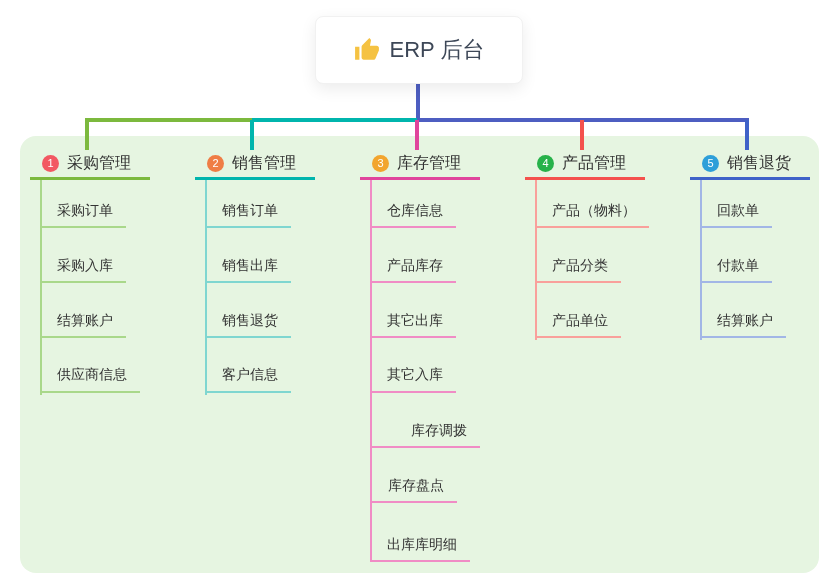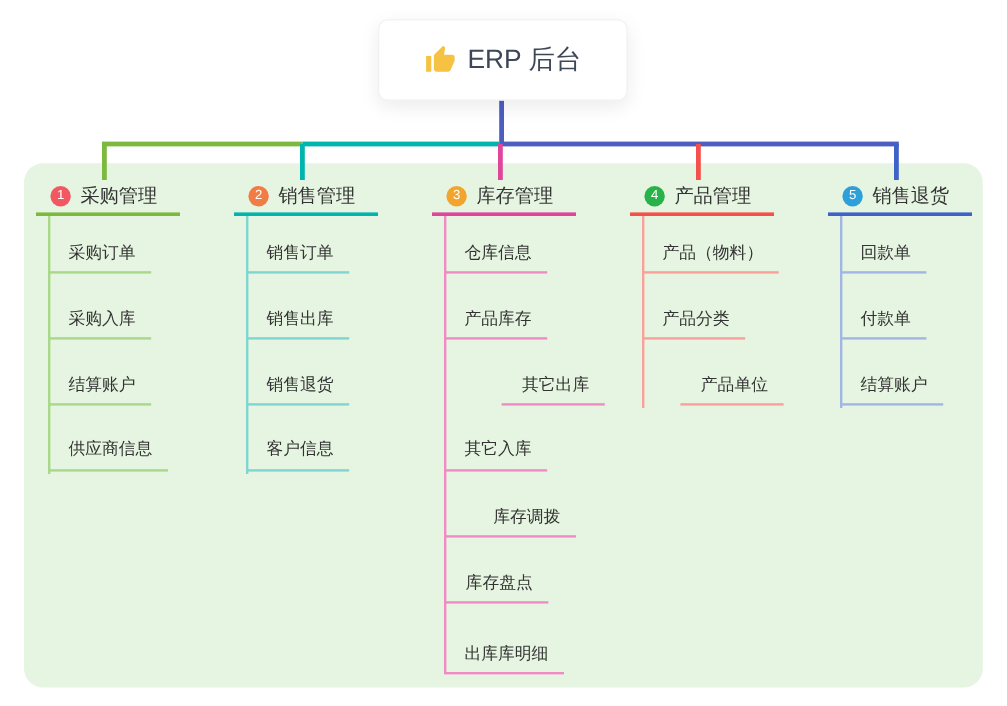--- a/index.html
+++ b/index.html
@@ -87,37 +87,37 @@
 
   <div class="branch b3">
     <div class="branch-header">
       <span class="badge" style="background-color: rgb(242, 165, 46);">3</span>
       <span>库存管理</span>
     </div>
     <div class="branch-underline" style="background-color: rgb(224, 69, 156);"></div>
     <div class="vline vh7" style="background-color: rgb(240, 140, 197);"></div>
     <div class="child ct1" style="border-bottom-color: rgb(240, 140, 197);">仓库信息</div>
     <div class="child ct2" style="border-bottom-color: rgb(240, 140, 197);">产品库存</div>
-    <div class="child ct3" style="border-bottom-color: rgb(240, 140, 197); margin-left: 48px;">其它出库</div>
+    <div class="child ct3" style="border-bottom-color: rgb(240, 140, 197);">其它出库</div>
     <div class="child ct4" style="border-bottom-color: rgb(240, 140, 197);">其它入库</div>
     <div class="child ct5" style="border-bottom-color: rgb(240, 140, 197); padding-left: 41px;">库存调拨</div>
     <div class="child ct6" style="border-bottom-color: rgb(240, 140, 197); padding-left: 18px;">库存盘点</div>
     <div class="child ct7" style="border-bottom-color: rgb(240, 140, 197);">出库库明细</div>
   </div>
 
   <div class="branch b4">
     <div class="branch-header">
       <span class="badge" style="background-color: rgb(39, 178, 74);">4</span>
       <span>产品管理</span>
     </div>
     <div class="branch-underline" style="background-color: rgb(244, 81, 77);"></div>
     <div class="vline vh3" style="background-color: rgb(249, 160, 155);"></div>
     <div class="child ct1" style="border-bottom-color: rgb(249, 160, 155);">产品（物料）</div>
     <div class="child ct2" style="border-bottom-color: rgb(249, 160, 155);">产品分类</div>
-    <div class="child ct3" style="border-bottom-color: rgb(249, 160, 155); margin-left: 32px;">产品单位</div>
+    <div class="child ct3" style="border-bottom-color: rgb(249, 160, 155);">产品单位</div>
   </div>
 
   <div class="branch b5">
     <div class="branch-header">
       <span class="badge" style="background-color: rgb(45, 159, 217);">5</span>
       <span>销售退货</span>
     </div>
     <div class="branch-underline" style="background-color: rgb(63, 98, 200);"></div>
     <div class="vline vh3" style="background-color: rgb(162, 182, 230);"></div>
     <div class="child ct1" style="border-bottom-color: rgb(162, 182, 230);">回款单</div>

